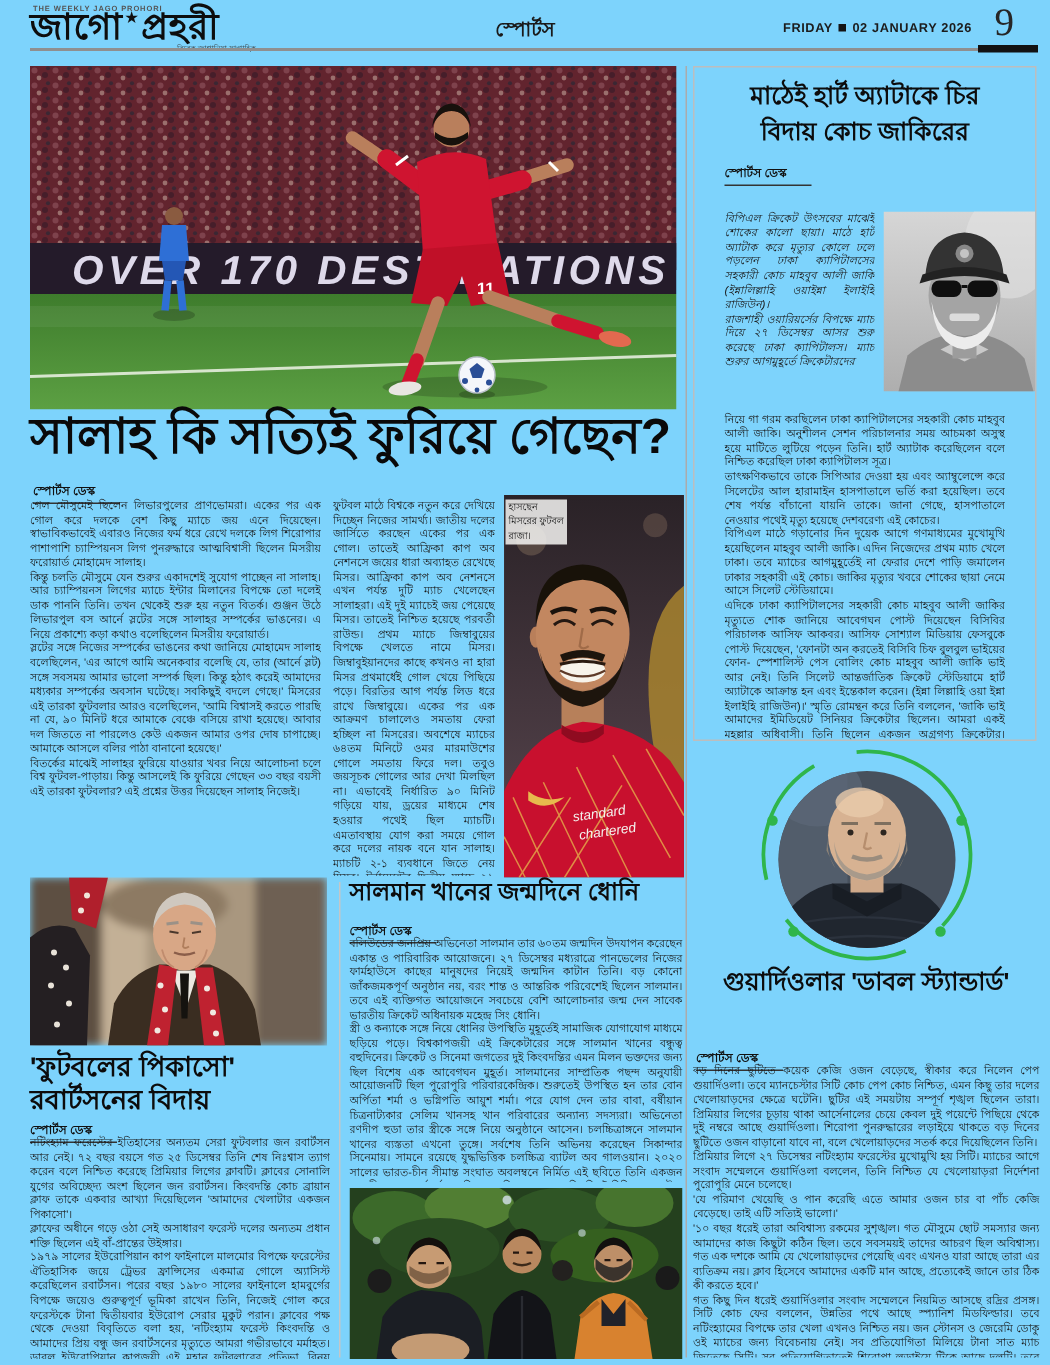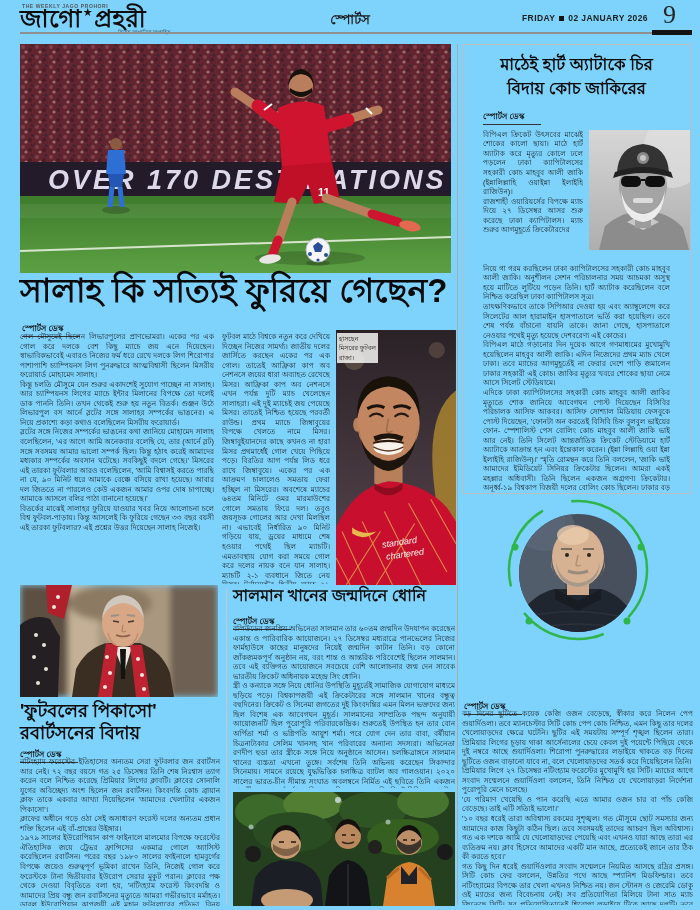--- a/index.html
+++ b/index.html
@@ -37,21 +37,21 @@
   .rob-byline{left:20px;top:743px;}
   .rob-body{left:20px;top:757px;width:200px;height:149px;}
   
   .dh-head{left:233px;top:586px;width:222px;font-size:16px;line-height:1.2;}
   .dh-byline{left:233px;top:610px;}
   .dh-body{left:233px;top:624px;width:222px;height:164px;}
   .dh-photo{left:233px;top:792px;width:222px;height:114px;}
   
   .zbox{left:462px;top:44px;width:229px;height:450px;border:1px solid #bdbdbd;padding:6px 20px;box-sizing:border-box;overflow:hidden;}
   .zhead{font-size:16.5px;text-align:center;line-height:1.45;margin:2px 0 4px;}
-  .zrow{display:flex;gap:6px;margin-top:5px;}
+  .zrow{display:flex;gap:6px;margin-top:17px;font-style:italic;}
   .zintro{width:100px;flex:none;}
   .zphoto{width:107px;height:120px;flex:none;}
   .zbody{margin-top:14px;height:258px;}
   
   .gp-photo{left:505px;top:497px;width:146px;height:146px;}
   .gp-head{left:462px;top:644px;width:231px;font-size:16.5px;text-align:center;line-height:1.35;}
   .gp-byline{left:464px;top:695px;}
   .gp-body{left:462px;top:709px;width:231px;height:196px;}
 </style>
 </head>
@@ -383,20 +383,21 @@
         <path d="M99,56 Q101,72 94,82 L100,70 Z" fill="#8d8377"></path>
         <path d="M51,64 Q52,88 73,90 Q94,88 95,64 Q92,84 73,86 Q54,84 51,64 Z" fill="#a89a8b"></path>
         <path d="M63,74 Q73,78 83,74" stroke="#9a8c7d" stroke-width="3" fill="none"></path>
         <circle cx="62" cy="58" r="2" fill="#2d2620"></circle>
           <circle cx="84" cy="58" r="2" fill="#2d2620"></circle>
         <path d="M56,52 h11 M78,52 h11" stroke="#7d6f5f" stroke-width="2"></path>
         <path d="M73,58 L71,68 Q73,70 76,68" stroke="#b68e6e" stroke-width="1.5" fill="none"></path>
       </g>
     </svg>
   </div>
+  <div class="abs gp-head h2">গুয়ার্দিওলার 'ডাবল স্ট্যান্ডার্ড'</div>
   <div class="abs gp-byline">
     <span class="byline">স্পোর্টস ডেস্ক</span>
   </div>
   <div class="abs gp-body bodytxt">বড় দিনের ছুটিতে কয়েক কেজি ওজন বেড়েছে, স্বীকার করে নিলেন পেপ গুয়ার্দিওলা। তবে ম্যানচেস্টার সিটি কোচ পেপ কোচ নিশ্চিত, এমন কিছু তার দলের খেলোয়াড়দের ক্ষেত্রে ঘটেনি। ছুটির এই সময়টায় সম্পূর্ণ শৃঙ্খল ছিলেন তারা। প্রিমিয়ার লিগের চূড়ায় থাকা আর্সেনালের চেয়ে কেবল দুই পয়েন্টে পিছিয়ে থেকে দুই নম্বরে আছে গুয়ার্দিওলা। শিরোপা পুনরুদ্ধারের লড়াইয়ে থাকতে বড় দিনের ছুটিতে ওজন বাড়ানো যাবে না, বলে খেলোয়াড়দের সতর্ক করে দিয়েছিলেন তিনি।
 প্রিমিয়ার লিগে ২৭ ডিসেম্বর নটিংহ্যাম ফরেস্টের মুখোমুখি হয় সিটি। ম্যাচের আগে সংবাদ সম্মেলনে গুয়ার্দিওলা বললেন, তিনি নিশ্চিত যে খেলোয়াড়রা নির্দেশনা পুরোপুরি মেনে চলেছে।
 'যে পরিমাণ খেয়েছি ও পান করেছি এতে আমার ওজন চার বা পাঁচ কেজি বেড়েছে। তাই এটি সত্যিই ভালো।'
 '১০ বছর ধরেই তারা অবিশ্বাস্য রকমের সুশৃঙ্খল। গত মৌসুমে ছোট সমস্যার জন্য আমাদের কাজ কিছুটা কঠিন ছিল। তবে সবসময়ই তাদের আচরণ ছিল অবিশ্বাস্য। গত এক দশকে আমি যে খেলোয়াড়দের পেয়েছি এবং এখনও যারা আছে তারা এর ব্যতিক্রম নয়। ক্লাব হিসেবে আমাদের একটি মান আছে, প্রত্যেকেই জানে তার ঠিক কী করতে হবে।'
 গত কিছু দিন ধরেই গুয়ার্দিওলার সংবাদ সম্মেলনে নিয়মিত আসছে রদ্রির প্রসঙ্গ। সিটি কোচ ফের বললেন, উন্নতির পথে আছে স্প্যানিশ মিডফিল্ডার। তবে নটিংহ্যামের বিপক্ষে তার খেলা এখনও নিশ্চিত নয়। জন স্টোনস ও জেরেমি ডোকু ওই ম্যাচের জন্য বিবেচনায় নেই। সব প্রতিযোগিতা মিলিয়ে টানা সাত ম্যাচ জিতেছে সিটি। সব প্রতিযোগিতাতেই শিরোপা লড়াইয়ে টিকে আছে দলটি। তবে এসব খুব একটা পাত্তা পাচ্ছে না সাবেক বার্সেলোনা ও বায়ার্ন মিউনিখ কোচের কাছে।
 'আমরা এখনও কেবল ডিসেম্বরের শেষ দিকে আছি। চ্যাম্পিয়নস লিগেও আমরা ভালো অবস্থানে আছি, প্রিমিয়ার লিগেও আছি। লিগ কাপে আছি সেমি-ফাইনালে। এফএ কাপ শিগগির শুরু হবে।'</div>
 

